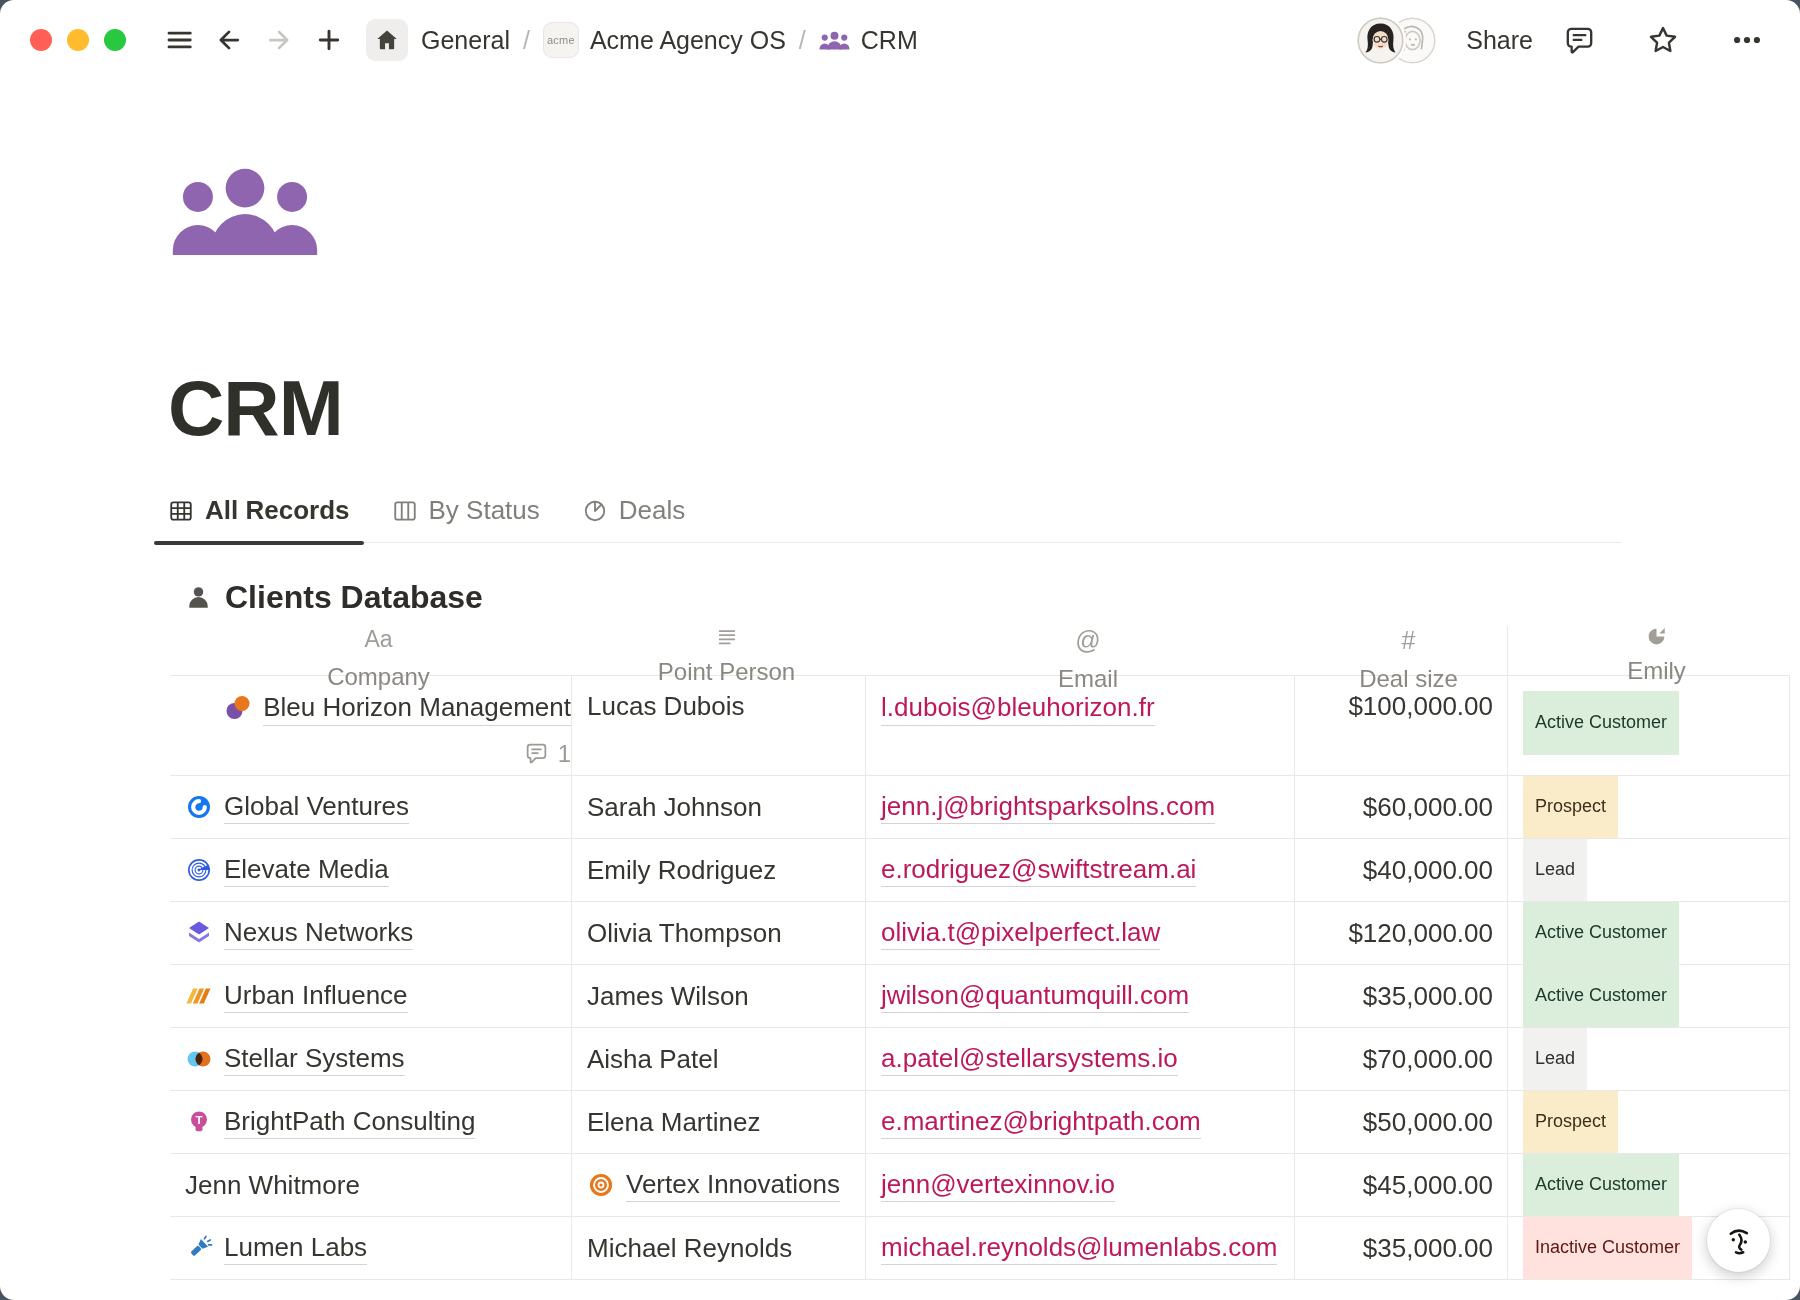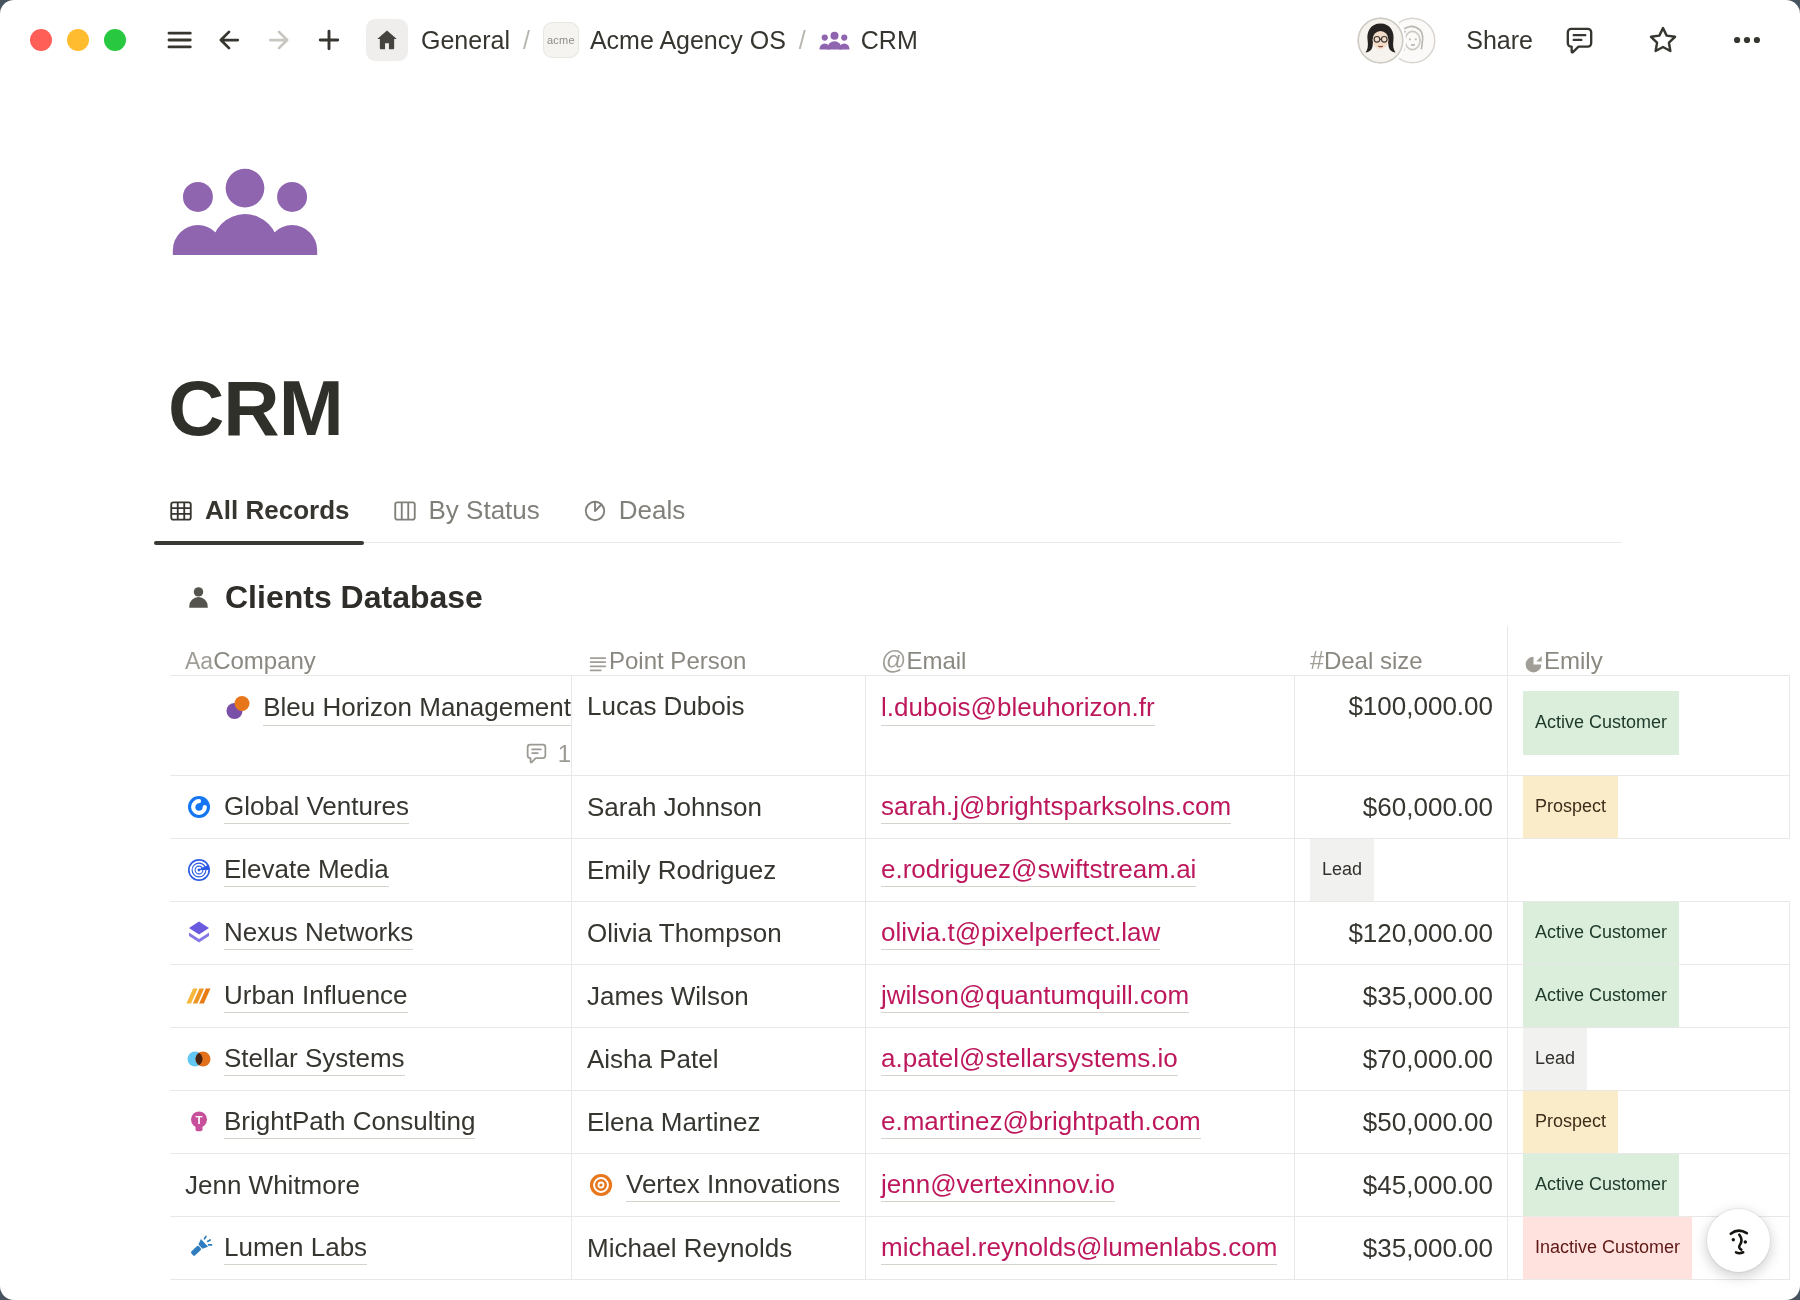--- a/index.html
+++ b/index.html
@@ -67,21 +67,21 @@
   }
 
   
   .db-head { display: flex; align-items: center; gap: 13px; margin: 36px 0 0 185px; text-align: center; }
   .db-head .ttl { font-size: 32px; font-weight: 700; color: #2F2D29; }
   .db-head .person-ic { color: #55534E; }
 
   .table { margin: 10px 0 0 170px; width: 1620px; }
   .grid-cols { display: grid; grid-template-columns: 402px 294px 429px 213px 282px; }
   .thead { height: 50px; align-items: center; color: #8A8880; font-size: 24px; border-bottom: 1px solid #E9E8E6; }
-  .th { display: flex; align-items: flex-end; padding-left: 15px; height: 100%; }
+  .th { display: flex; align-items: center; gap: 10px; padding-left: 15px; height: 100%; flex-direction: column; }
   .th .th-ic { color: #A09E97; display: flex; align-items: center; }
   .th.th-deal { border-right: 1px solid #E9E8E6; }
   .th-aa { font-size: 23px; color: #A09E97; }
 
   .row { height: 63px; border-bottom: 1px solid #E9E8E6; font-size: 26px; }
   .row.tall { height: 100px; }
   .cell {
     display: flex; align-items: center;
     border-right: 1px solid #E9E8E6;
     padding-left: 15px; min-width: 0; overflow: hidden;
@@ -342,21 +342,21 @@
                 </svg>
               </span>
         <span class="link">Global Ventures</span>
       </div>
 
     </div>
     <div class="cell">
       <span>Sarah Johnson</span>
     </div>
     <div class="cell">
-      <span class="email-link">sarah.j@brightsparksolns.com</span>
+      <span class="email-link">jenn.j@brightsparksolns.com</span>
     </div>
     <div class="cell deal">
       <span>$60,000.00</span>
     </div>
     <div class="cell">
       <span class="badge" style="background: rgb(250, 236, 201); color: rgb(64, 44, 27);">Prospect</span>
     </div>
   </div>
 
   <div class="row grid-cols">
@@ -374,20 +374,23 @@
               </span>
         <span class="link">Elevate Media</span>
       </div>
 
     </div>
     <div class="cell">
       <span>Emily Rodriguez</span>
     </div>
     <div class="cell">
       <span class="email-link">e.rodriguez@swiftstream.ai</span>
+    </div>
+    <div class="cell deal">
+      <span>$40,000.00</span>
     </div>
     <div class="cell">
       <span class="badge" style="background: rgb(241, 241, 239); color: rgb(50, 48, 44);">Lead</span>
     </div>
   </div>
 
   <div class="row grid-cols">
     <div class="cell company">
       <div class="company-line">
         <span class="logo">

